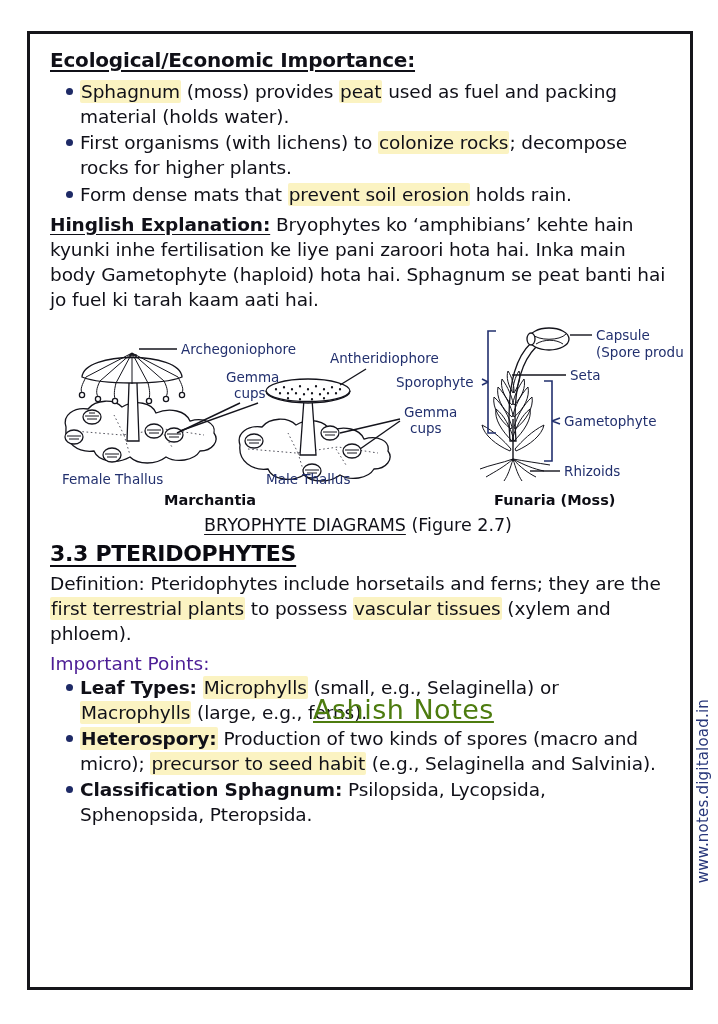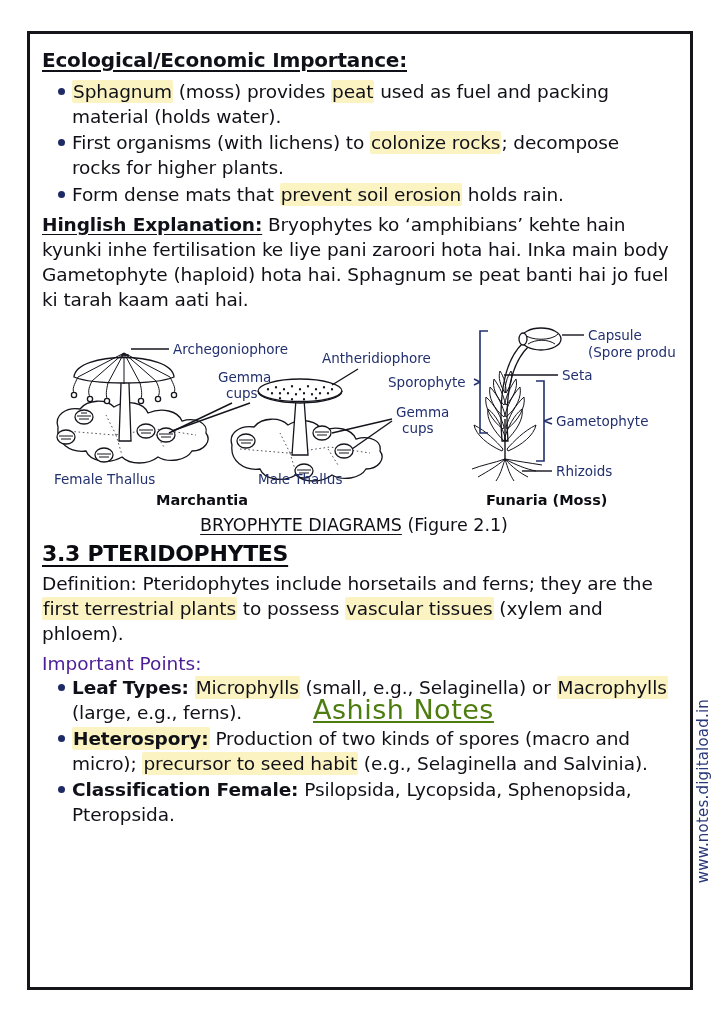--- a/index.html
+++ b/index.html
@@ -26,21 +26,21 @@
     box-sizing: border-box;
     background: #ffffff;
   }
 
   #page-inner {
     position: absolute;
     left: 0; top: 0;
     width: 100%;
     height: 100%;
     box-sizing: border-box;
-    padding: 8px 18px 0 6px;
+    padding: 8px 18px 0 14px;
   }
 
   
   #wm-center {
     position: absolute;
     left: 283px;
     top: 660px;
     font-family: "DejaVu Sans", sans-serif;
     font-size: 27px;
     color: #4d7c0f;
@@ -353,34 +353,34 @@
         <text class="dlabel" x="520" y="107">Gametophyte</text>
 
         <line class="dline" x1="486" y1="152" x2="516" y2="152"></line>
         <text class="dlabel" x="520" y="157">Rhizoids</text>
 
         <text class="dlabel-b" x="450" y="186">Funaria (Moss)</text>
       </svg>
     </div>
 
     <div class="figcap">
-      <span class="u">BRYOPHYTE DIAGRAMS</span><span> (Figure 2.1)</span>
+      <span class="u">BRYOPHYTE DIAGRAMS</span><span> (Figure 2.7)</span>
     </div>
 
     <div class="sec-hd">3.3 PTERIDOPHYTES</div>
 
     <div class="para">
       <span class="leadb">Definition:</span><span id="def-parts"><span> Pteridophytes include horsetails and ferns; they are the </span><span class="hl">first terrestrial plants</span><span> to possess </span><span class="hl">vascular tissues</span><span> (xylem and phloem).</span></span>
     </div>
 
     <div class="sub-hd">Important Points:</div>
 
     <ul class="blist" id="pt-list">
         <li><span class="b">Leaf Types:</span><span> </span><span class="hl">Microphylls</span><span> (small, e.g., Selaginella) or </span><span class="hl">Macrophylls</span><span> (large, e.g., ferns).</span></li>
         <li><span class="hl b">Heterospory:</span><span> Production of two kinds of spores (macro and micro); </span><span class="hl">precursor to seed habit</span><span> (e.g., Selaginella and Salvinia).</span></li>
-        <li><span class="b">Classification Female:</span><span> Psilopsida, Lycopsida, Sphenopsida, Pteropsida.</span></li>
+        <li><span class="b">Classification Sphagnum:</span><span> Psilopsida, Lycopsida, Sphenopsida, Pteropsida.</span></li>
       </ul>
 
   </div>
 
   <div id="wm-center">Ashish Notes</div>
   <div id="wm-side">www.notes.digitaload.in</div>
 </div>
 
 </body></html>

